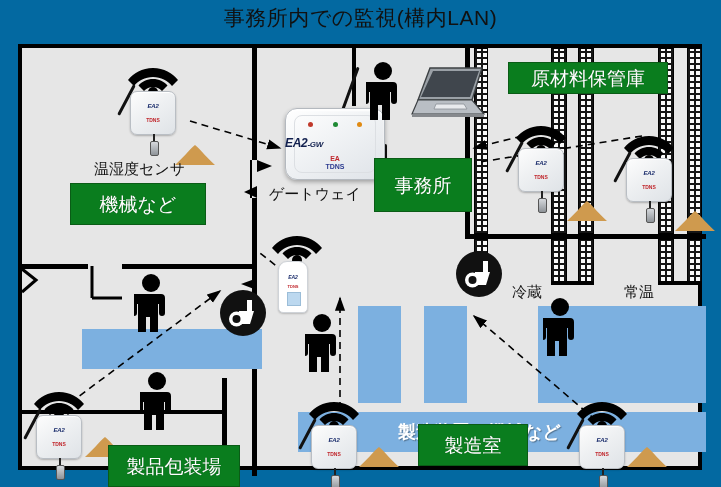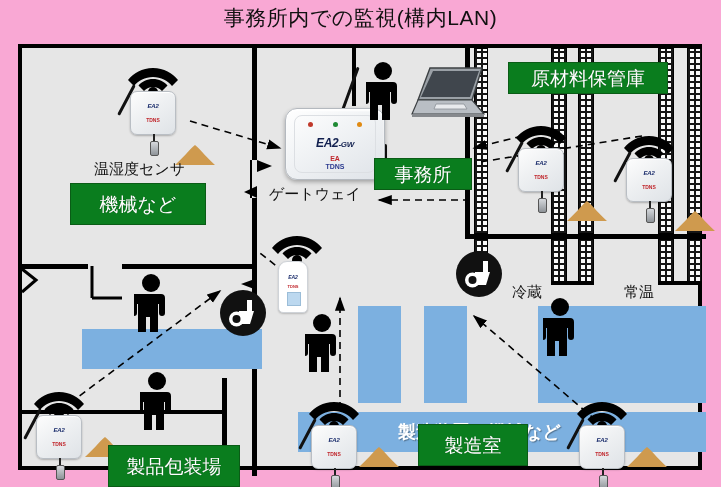--- a/index.html
+++ b/index.html
@@ -7,21 +7,21 @@
     padding: 0;
     background: #ffffff;
   }
   body {
     font-family: "Liberation Sans", "DejaVu Sans", sans-serif;
   }
   #page {
     position: relative;
     width: 721px;
     height: 487px;
-    background: #f9a8d4;
+    background: #0369a1;
     overflow: hidden;
   }
   
   #title {
     position: absolute;
     left: 0;
     top: 4px;
     width: 721px;
     text-align: center;
     font-size: 21px;
@@ -209,21 +209,21 @@
     top: 14px;
     width: 5px; height: 5px;
     border-radius: 50%;
   }
   #gateway .led.l1 { left: 23px; background: #c0392b; }
   #gateway .led.l2 { left: 48px; background: #1f8a34; }
   #gateway .led.l3 { left: 72px; background: #e08a12; }
   #gateway .gw-name {
     position: absolute;
     left: 0; top: 28px; width: 100px;
-    text-align: center;
+    text-align: left;
     font-size: 12px;
     font-weight: bold;
     font-style: italic;
     color: #12204f;
     letter-spacing: -.3px;
   }
   #gateway .gw-name small { font-size: 8px; }
   #gateway .gw-logo {
     position: absolute;
     left: 0; top: 47px; width: 100px;
@@ -590,21 +590,21 @@
     <div class="plain-label" style="left:247px; top:137px;">ゲートウェイ</div>
 
     <div class="plain-label" style="left:490px; top:235px;">冷蔵</div>
 
     <div class="plain-label" style="left:602px; top:235px;">常温</div>
 
     <div class="blue-label" style="left:376px; top:372px;">製造装置・機械など</div>
 
     <div class="room-label" style="left:48px; top:135px; width:136px; height:42px;">機械など</div>
 
-    <div class="room-label" style="left:352px; top:110px; width:98px; height:32px;">事務所</div>
+    <div class="room-label" style="left:352px; top:110px; width:98px; height:54px;">事務所</div>
 
     <div class="room-label" style="left:486px; top:14px; width:160px; height:32px;">原材料保管庫</div>
 
     <div class="room-label" style="left:86px; top:376px; width:132px; height:42px;margin-top:21px;">製品包装場</div>
 
     <div class="room-label" style="left:396px; top:376px; width:110px; height:42px;">製造室</div>
 
   </div>
 </div>
 

